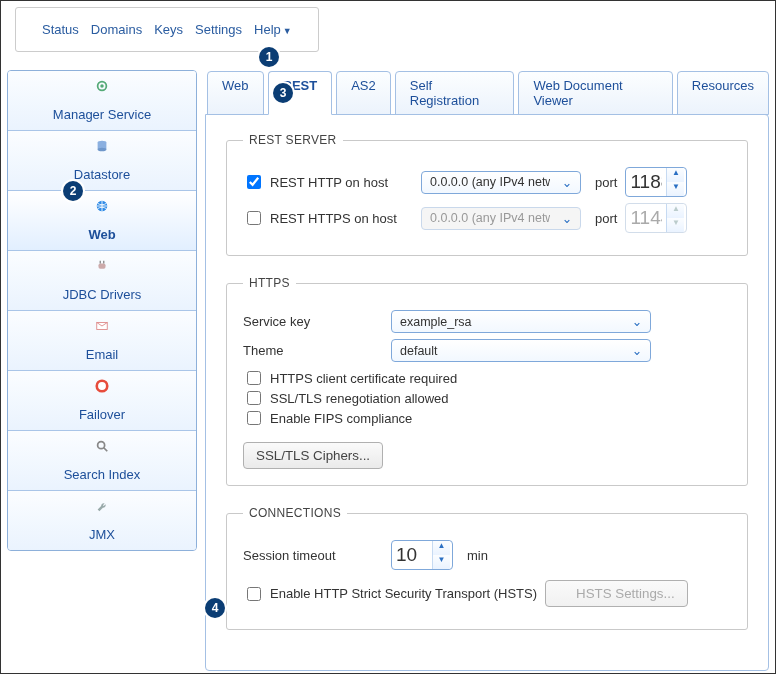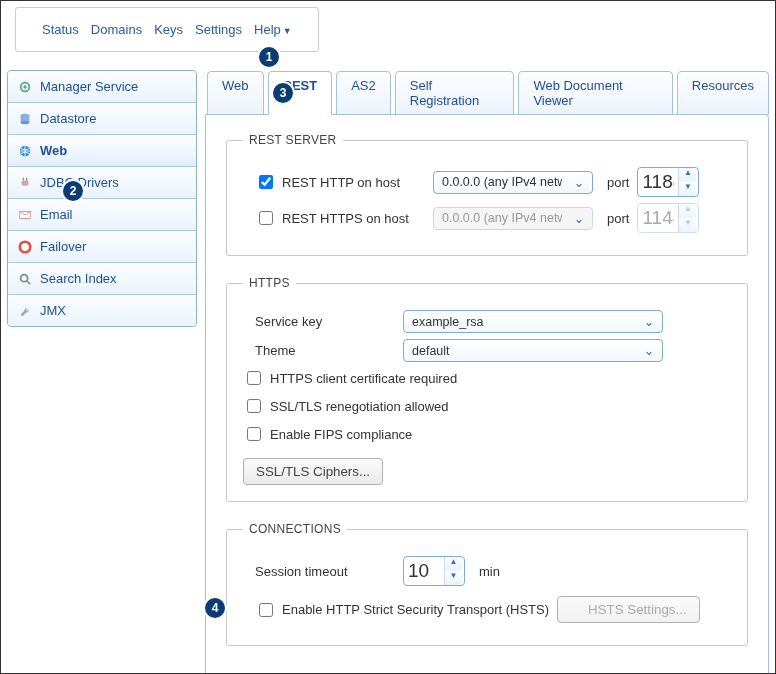--- a/index.html
+++ b/index.html
@@ -36,26 +36,27 @@
     flex: 0 0 190px;
     border: 1px solid #8db0da;
     border-radius: 4px;
     overflow: hidden;
     background: #f5faff;
     height: fit-content;
   }
   .sidebar .item {
     display:flex;
     align-items:center;
-    gap:8px;
+    gap:14px;
     padding: 8px 10px;
     border-bottom: 1px solid #a9c5e8;
     color: #1d4f9a;
     cursor:pointer;
     background: linear-gradient(#fbfdff,#eaf3fe);
+    flex-direction: column;
   }
   .sidebar .item:last-child { border-bottom:none; }
   .sidebar .item.active {
     background: linear-gradient(#fff,#e2efff);
     font-weight: bold;
   }
   .sidebar .icon { width:14px; height:14px; display:inline-block; }
   .content { flex:1; margin-left:8px;}
   .tabs {
     display:flex;
@@ -91,21 +92,21 @@
     margin:0 0 20px 0;
     padding: 14px 16px 16px 16px;
   }
   legend {
     font-weight:normal;
     font-size:12px;
     color:#444;
     padding:0 6px;
     letter-spacing:0.3px;
   }
-  .row { display:flex; align-items:center; gap:8px; margin:6px 12px; }
+  .row { display:flex; align-items:center; gap:8px; margin:6px 0; }
   .label { min-width:140px; color:#333; }
   .host-row .label { min-width:170px; }
   label.ck { display:flex; align-items:center; gap:6px; cursor:pointer; color:#333;}
   input[type=checkbox]{ width:14px; height:14px; }
   .select {
     display:flex;
     align-items:center;
     justify-content:space-between;
     border:1px solid #7fa8da;
     border-radius:4px;
@@ -145,21 +146,21 @@
   .numbox.disabled .spin span{ color:#bcc; }
   .btn {
     border:1px solid #b0b0b0;
     border-radius:4px;
     padding:5px 12px;
     background:linear-gradient(#fafafa,#eaeaea);
     color:#444;
     cursor:pointer;
   }
   .btn.disabled { color:#aaa; background:linear-gradient(#fafafa,#f1f1f1); cursor:default;padding-left:30px;}
-  .stack { display:flex; flex-direction:column; gap:8px; margin-top:6px;}
+  .stack { display:flex; flex-direction:column; gap:0; margin-top:6px;}
   .annot {
     position:absolute;
     width:20px; height:20px;
     border-radius:50%;
     background:#0b3d74;
     color:#fff;
     font-size:12px;
     font-weight:bold;
     display:flex;
     align-items:center;

